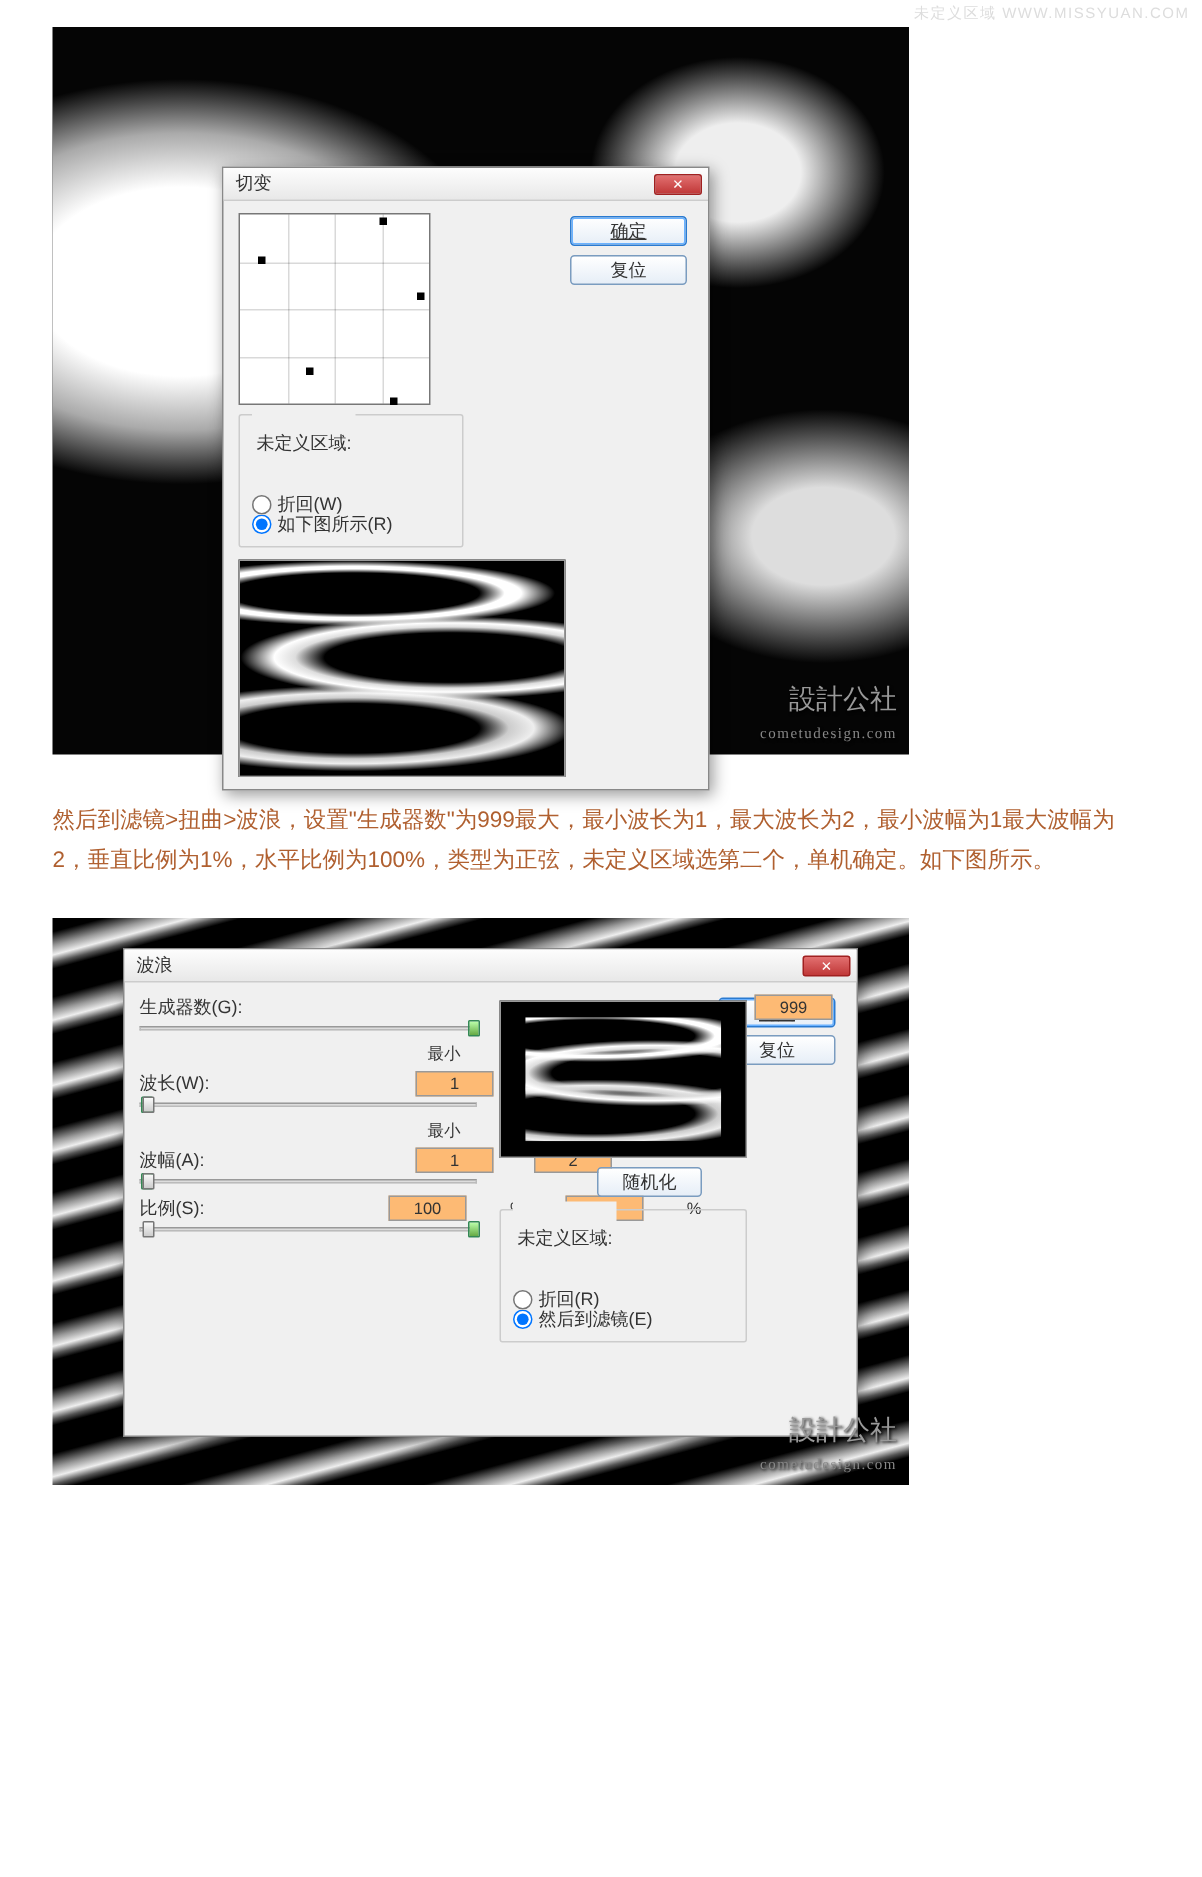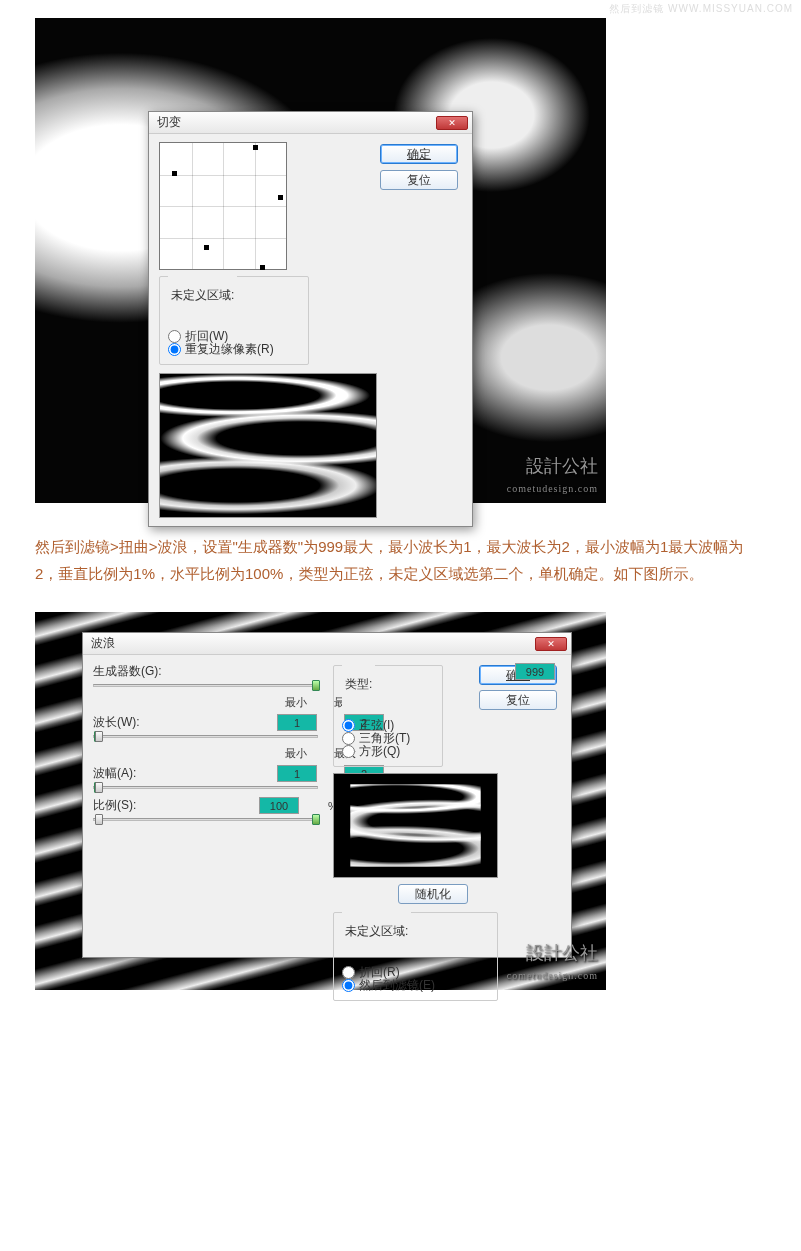--- a/index.html
+++ b/index.html
@@ -130,22 +130,22 @@
       text-align:right;
       line-height:1.1;
     }
     .wm-sub { font-size:10px; letter-spacing:1px; color:#888;margin-left:28px; }
 
     
     .wave-section { position:relative; margin-bottom:8px;}
     .wave-row { display:flex; align-items:center; gap:27px; margin-bottom:4px;}
     .wave-label { width:80px; }
     .mini-input {
-      width: 40px; height: 17px;
-      background:#14b8a6; border:1px solid #999;
+      width: 52px; height: 17px;
+      background:#fdba74; border:1px solid #999;
       font-size:11px; text-align:center;
       display:inline-flex; align-items:center; justify-content:center;
     }
     .mini-col { display:flex; flex-direction:column; align-items:center; font-size:11px; gap:2px;}
     .slider-track {
       height:3px; background:#ddd; border:1px solid #bbb; border-top-color:#999;
       position:relative; width:225px; margin:4px 0 2px 0;
     }
     .slider-thumb {
       position:absolute; top:-5px; width:8px; height:11px;
@@ -157,21 +157,21 @@
       width:165px; height:105px; background:#000; border:1px solid #999;
       margin:6px 0 0 0; overflow:hidden; position:relative;
     }
     .sec-btns{ position:absolute; right:14px; top:10px; display:flex; flex-direction:column; gap:5px;}
     .rand-btn-row{ text-align:center; margin-top:6px;}
     .pct { font-size:11px; margin-left:2px;}
   </style>
 </head>
 <body>
 
-<div class="watermark-top">然后到滤镜  WWW.MISSYUAN.COM</div>
+<div class="watermark-top">未定义区域  WWW.MISSYUAN.COM</div>
 
 <div class="article">
 
   <div class="screenshot-block screenshot-1">
     <div class="dialog" style="left:113px; top:93px; width:325px;">
       <div class="dlg-title">
         <span>切变</span>
         <div class="close-btn">✕</div>
       </div>
       <div class="dlg-body">
@@ -195,21 +195,21 @@
         </div>
 
         <div class="fieldset" style="width:150px;">
           <span class="fieldset-label">未定义区域:</span>
           <div class="radio-row">
             <input type="radio" name="ua1" style="">
               <span>折回(W)</span>
           </div>
           <div class="radio-row">
             <input type="radio" name="ua1" checked="" style="">
-              <span>重复边缘像素(R)</span>
+              <span>如下图所示(R)</span>
           </div>
         </div>
 
         <div class="preview-box">
           <div class="preview-wave"></div>
         </div>
       </div>
     </div>
     <div class="wm-bottom">
       <span>設計公社</span><br>
@@ -298,35 +298,20 @@
             <div class="mini-input">1</div>
               <span class="pct">%</span>
           </div>
           <div class="slider-track">
             <div class="slider-thumb" style="left:1px"></div>
             <div class="slider-thumb g" style="left:218px"></div>
           </div>
         </div>
 
         <div class="right-col">
-          <div class="fieldset" style="width:110px;">
-            <span class="fieldset-label">类型:</span>
-            <div class="radio-row">
-                <input type="radio" name="wt" checked="" style="">
-                <span>正弦(I)</span>
-              </div>
-            <div class="radio-row">
-                <input type="radio" name="wt" style="">
-                <span>三角形(T)</span>
-              </div>
-            <div class="radio-row">
-                <input type="radio" name="wt" style="">
-                <span>方形(Q)</span>
-              </div>
-          </div>
 
           <div class="preview2">
             <div class="preview-wave" style="transform:scale(.8)"></div>
           </div>
 
           <div class="rand-btn-row">
             <div class="win-btn" style="width:70px;margin:0 auto">随机化</div>
           </div>
 
           <div class="fieldset" style="width:165px; margin-top:8px;">

